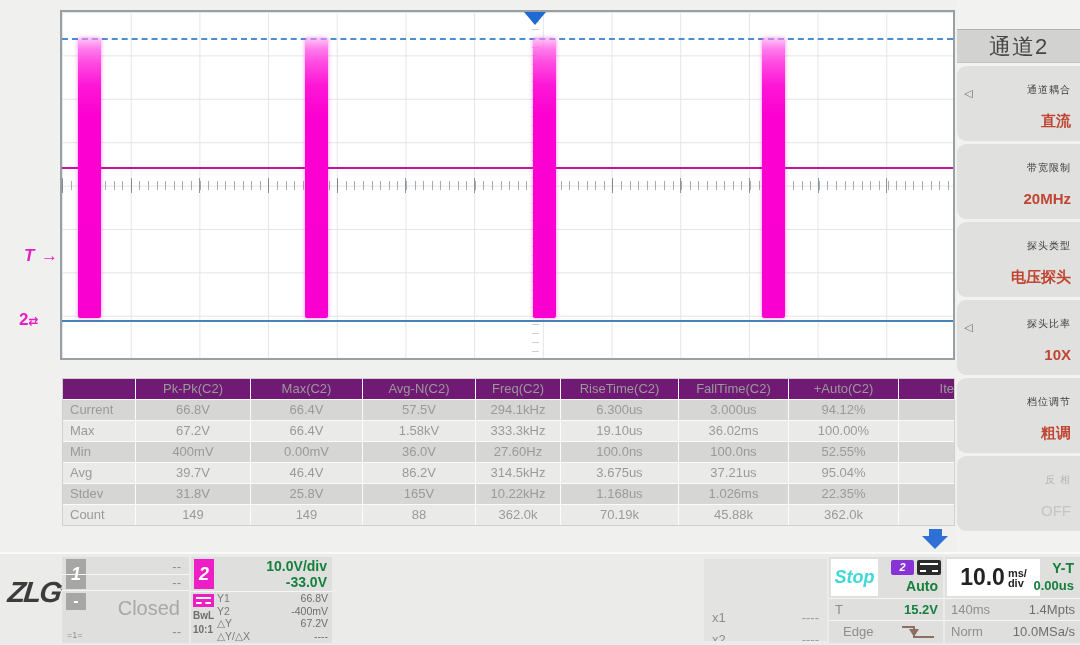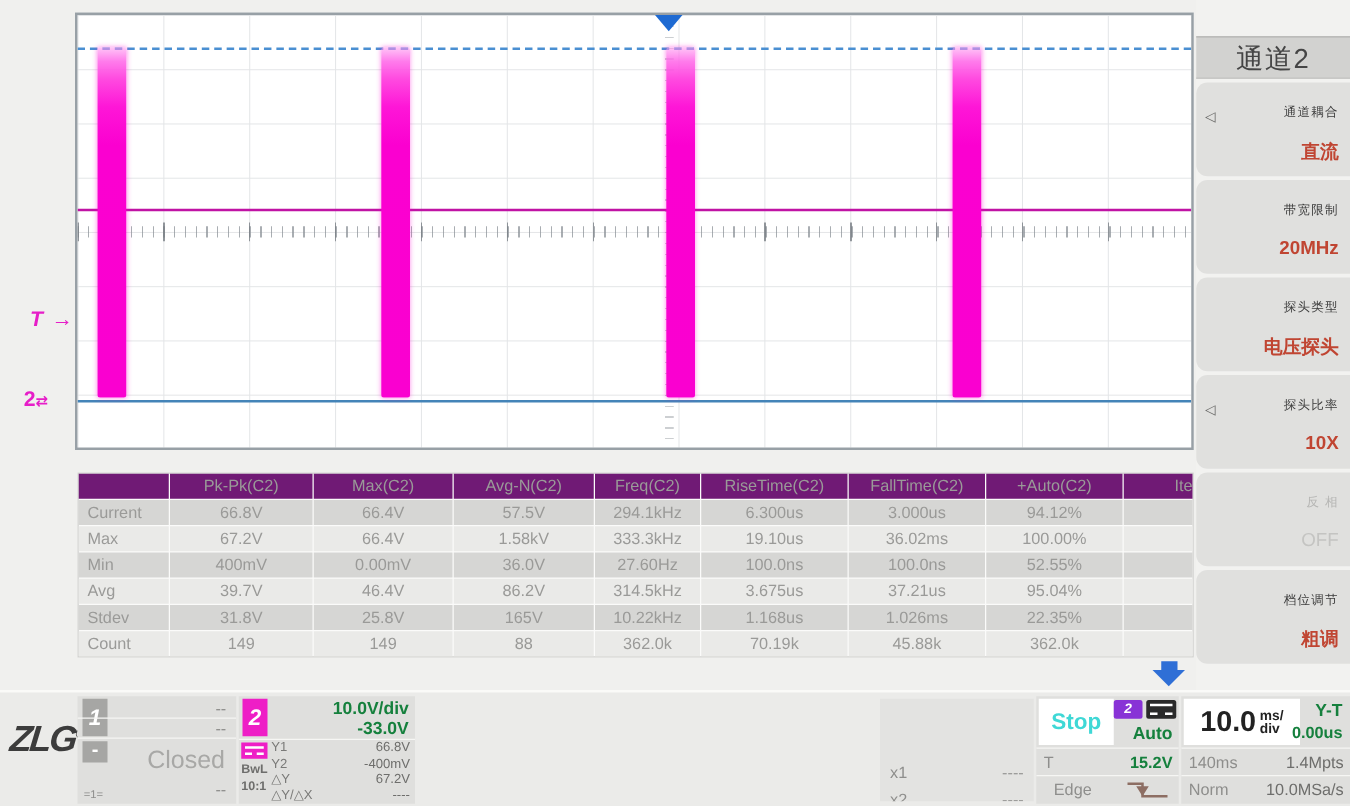--- a/index.html
+++ b/index.html
@@ -82,22 +82,22 @@
   .b-ch2 { left:3px; top:2px; width:20px; height:30px; background:#ee1ec6; font-size:18px; line-height:30px; }
 
   .dim { color:#8e8e8c; } .dval { color:#9a9a98; }
   .bold-dark { color:#15803d; font-weight:bold;text-align:center; }
 
   .dcicon { position:relative; background:#ee1ec6; }
   .dcicon::before { content:""; position:absolute; left:3px; right:3px; top:3px; height:2px; background:#fff; }
   .dcicon::after  { content:""; position:absolute; left:3px; right:3px; bottom:3px; height:0; border-bottom:2px dashed #fff; }
   .dcicon.onblack { background:#2a2a2a; }
 
-  .stopbox { position:absolute; left:2px; top:2px; width:60px; height:37px; background:#fff;
-             text-align:center; line-height:37px; font-size:18px; font-weight:bold; color:#3fd8d6; }
+  .stopbox { position:absolute; left:2px; top:2px; width:47px; height:37px; background:#fff;
+             text-align:center; line-height:37px; font-size:18px; font-weight:bold; color:#3fd8d6;font-style:italic; }
   .tb-box { position:absolute; left:2px; top:2px; width:93px; height:37px; background:#fff;
             display:flex; align-items:center; justify-content:center; gap:3px; }
   .tb-box .num { font-size:23px; font-weight:bold; color:#222; }
   .tb-box .unit { font-size:11px; font-weight:bold; color:#222; line-height:10px; text-align:left; }
 
   .row-abs { position:absolute; font-size:13px; }
   .small-lbl { font-size:10px; font-weight:bold; color:#6e6e6c; }
 </style>
 </head>
 <body>
@@ -215,27 +215,27 @@
         </div>
         <div class="sb-item">
           <div class="lbl">探头类型</div>
           <div class="val">电压探头</div>
         </div>
         <div class="sb-item">
           <div class="arrow">◁</div>
           <div class="lbl">探头比率</div>
           <div class="val">10X</div>
         </div>
+        <div class="sb-item">
+          <div class="lbl">档位调节</div>
+          <div class="val">粗调</div>
+        </div>
         <div class="sb-item disabled">
           <div class="lbl">反 相</div>
           <div class="val">OFF</div>
-        </div>
-        <div class="sb-item">
-          <div class="lbl">档位调节</div>
-          <div class="val">粗调</div>
         </div>
       </div>
   </div>
 
   <div class="bottombar">
     <div class="logo"><span>ZLG</span><sup>®</sup></div>
 
     <div class="bblock" style="left:62px;width:127px">
       <div class="badge b-ch1">1</div>
       <div class="row-abs dim" style="right:8px;top:2px">--</div>

